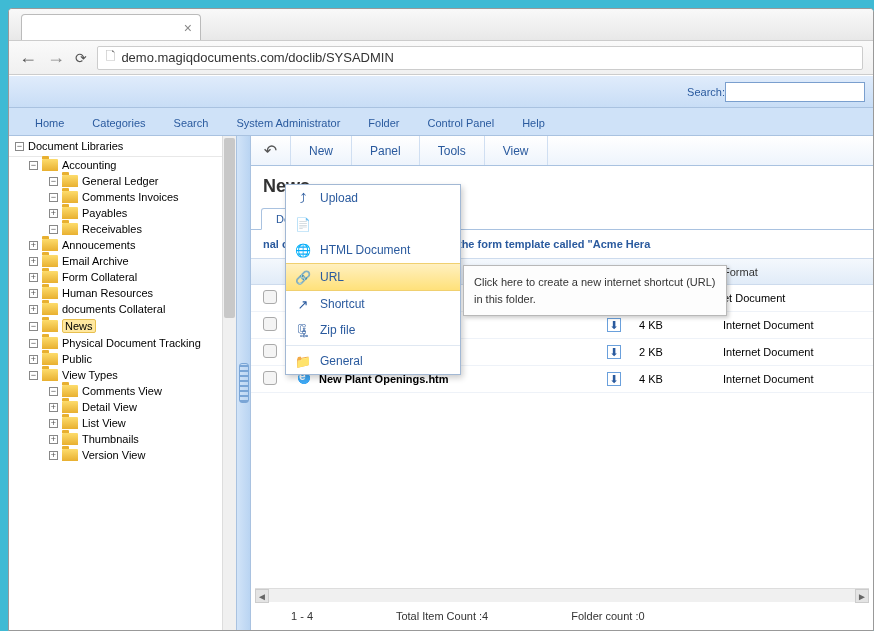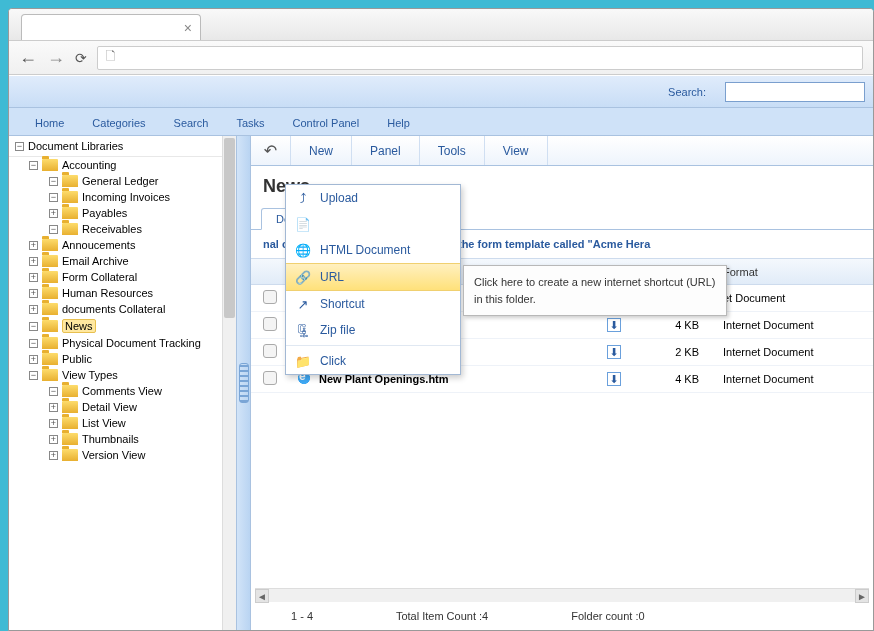--- a/index.html
+++ b/index.html
@@ -13,21 +13,21 @@
 .nav-bar { height: 34px; background: linear-gradient(#fafafa, #f0f0f0); border-bottom: 1px solid #ccc; display: flex; align-items: center; padding: 0 10px; gap: 10px; }
 .nav-arrow { font-size: 18px; color: #888; cursor: pointer; }
 .nav-arrow.active { color: #555; }
 .reload { font-size: 14px; color: #555; cursor: pointer; }
 .url-bar { flex: 1; height: 24px; border: 1px solid #ccc; border-radius: 2px; background: #fff; display: flex; align-items: center; padding: 0 8px; font-size: 13px; color: #333; }
 .url-icon { color: #888; margin-right: 6px; font-size: 12px; }
 
 
 .app { position: absolute; top: 67px; left: 0; right: 0; bottom: 0; background: #fff; display: flex; flex-direction: column; }
 .search-bar-row { background: linear-gradient(#e0ecfb, #c8ddf6); border-bottom: 1px solid #a9c2e0; height: 32px; display: flex; align-items: center; justify-content: flex-end; padding-right: 8px; }
-.search-label { font-size: 11px; color: #2a5a9e; margin-right: 19px; }
+.search-label { font-size: 11px; color: #2a5a9e; margin-right: 0; }
 .search-input { width: 140px; height: 20px; border: 1px solid #7a9fce; padding: 0 4px; font-size: 11px; }
 
 .main-tabs { background: #cfe2f8; display: flex; align-items: flex-end; height: 28px; padding-left: 12px; gap: 0; border-bottom: 1px solid #a9c2e0; font-size: 11px; }
 .main-tab { padding: 6px 14px; color: #2a5a9e; cursor: pointer; }
 .main-tab.active { background: #fff; border: 1px solid #a9c2e0; border-bottom: 1px solid #fff; border-radius: 3px 3px 0 0; position: relative; top: 1px; }
 
 .workspace { flex: 1; display: flex; overflow: hidden; background: #fff; }
 
 
 .tree-panel { width: 228px; border-right: 1px solid #a9c2e0; background: #fff; overflow: auto; position: relative; }
@@ -59,21 +59,21 @@
 .description-body { padding: 8px 12px; font-size: 11px; color: #2a5a9e; font-weight: bold; white-space: nowrap; overflow: hidden; }
 
 
 .data-table { border-top: 1px solid #cddbed; }
 .dt-head { display: flex; background: linear-gradient(#f4f8fd,#e1ecf8); border-bottom: 1px solid #cddbed; height: 26px; align-items: center; font-size: 11px; color: #333; }
 .dt-row { display: flex; height: 27px; align-items: center; border-bottom: 1px solid #eef2f8; font-size: 11px; }
 .col-chk { width: 38px; text-align: center; }
 .col-icon { width: 30px; text-align: center; }
 .col-name { width: 270px; font-weight: bold; }
 .col-dl { width: 50px; text-align: center; }
-.col-size { width: 70px; text-align: right; padding-right: 10px; }
+.col-size { width: 70px; padding-right: 10px; }
 .col-fmt { width: 160px; padding-left: 14px; }
 .row-chk { width: 14px; height: 14px; border: 1px solid #aaa; border-radius: 3px; background: #f4f4f4; display: inline-block; }
 .doc-icon-ie { display: inline-block; width: 14px; height: 14px; background: radial-gradient(circle at 50% 50%, #3fa9f5 0 60%, #fff 62%); border-radius: 50%; position: relative; }
 .doc-icon-ie::after { content: 'e'; position: absolute; left: 2px; top: -2px; font-size: 12px; font-weight: bold; color: #fff; }
 .dl-icon { display: inline-block; width: 14px; height: 14px; border: 1px solid #6aa0dc; color: #2a5a9e; font-size: 11px; line-height: 12px; text-align: center; }
 
 .h-scroll { position: relative; height: 14px; background: #f0f0f0; border-top: 1px solid #ddd; margin: 0 4px; }
 .h-arrow { position: absolute; width: 14px; height: 14px; top: 0; background: #e4e4e4; text-align: center; font-size: 10px; line-height: 14px; color: #666; border: 1px solid #ccc; }
 .h-arrow.left { left: 0; }
 .h-arrow.right { right: 0; }
@@ -99,34 +99,36 @@
       <span></span>
       <span class="tab-close">×</span>
     </div>
   </div>
   <div class="nav-bar">
     <span class="nav-arrow active">←</span>
     <span class="nav-arrow">→</span>
     <span class="reload">⟳</span>
     <div class="url-bar">
       <span class="url-icon">🗋</span>
+      <span>demo.magiqdocuments.com/doclib/SYSADMIN</span>
     </div>
   </div>
 
   <div class="app">
     <div class="search-bar-row">
       <span class="search-label">Search:</span>
       <input class="search-input" value="" style="">
     </div>
 
     <div class="main-tabs" id="main-tabs">
         <div class="main-tab">Home</div>
         <div class="main-tab">Categories</div>
         <div class="main-tab">Search</div>
-        <div class="main-tab">Tasks</div>
+        <div class="main-tab">System Administrator</div>
+        <div class="main-tab">Folder</div>
         <div class="main-tab">Control Panel</div>
         <div class="main-tab">Help</div>
       </div>
 
     <div class="workspace">
       <div class="tree-panel">
         <div class="tree-header">
           <span class="tree-toggle-sq">−</span>
           <span>Document Libraries</span>
         </div>
@@ -137,21 +139,21 @@
               <span class="tree-label">Accounting</span>
             </div>
             <div class="tree-node tree-indent-2">
               <span class="tree-toggle-sq">−</span>
               <span class="folder-icon"></span>
               <span class="tree-label">General Ledger</span>
             </div>
             <div class="tree-node tree-indent-2">
               <span class="tree-toggle-sq">−</span>
               <span class="folder-icon"></span>
-              <span class="tree-label">Incoming Invoices</span>
+              <span class="tree-label">Comments Invoices</span>
             </div>
             <div class="tree-node tree-indent-2">
               <span class="tree-toggle-sq">+</span>
               <span class="folder-icon"></span>
               <span class="tree-label">Payables</span>
             </div>
             <div class="tree-node tree-indent-2">
               <span class="tree-toggle-sq">−</span>
               <span class="folder-icon"></span>
               <span class="tree-label">Receivables</span>
@@ -332,16 +334,16 @@
       <span class="dd-icon">↗</span>
       <span>Shortcut</span>
     </div>
     <div class="dd-item">
       <span class="dd-icon">🗜</span>
       <span>Zip file</span>
     </div>
     <div class="dd-sep"></div>
     <div class="dd-item">
       <span class="dd-icon">📁</span>
-      <span>Click</span>
+      <span>General</span>
     </div>
   </div>
 <div class="tooltip">Click here to create a new internet shortcut (URL) in this folder.</div>
 
 </body></html>

